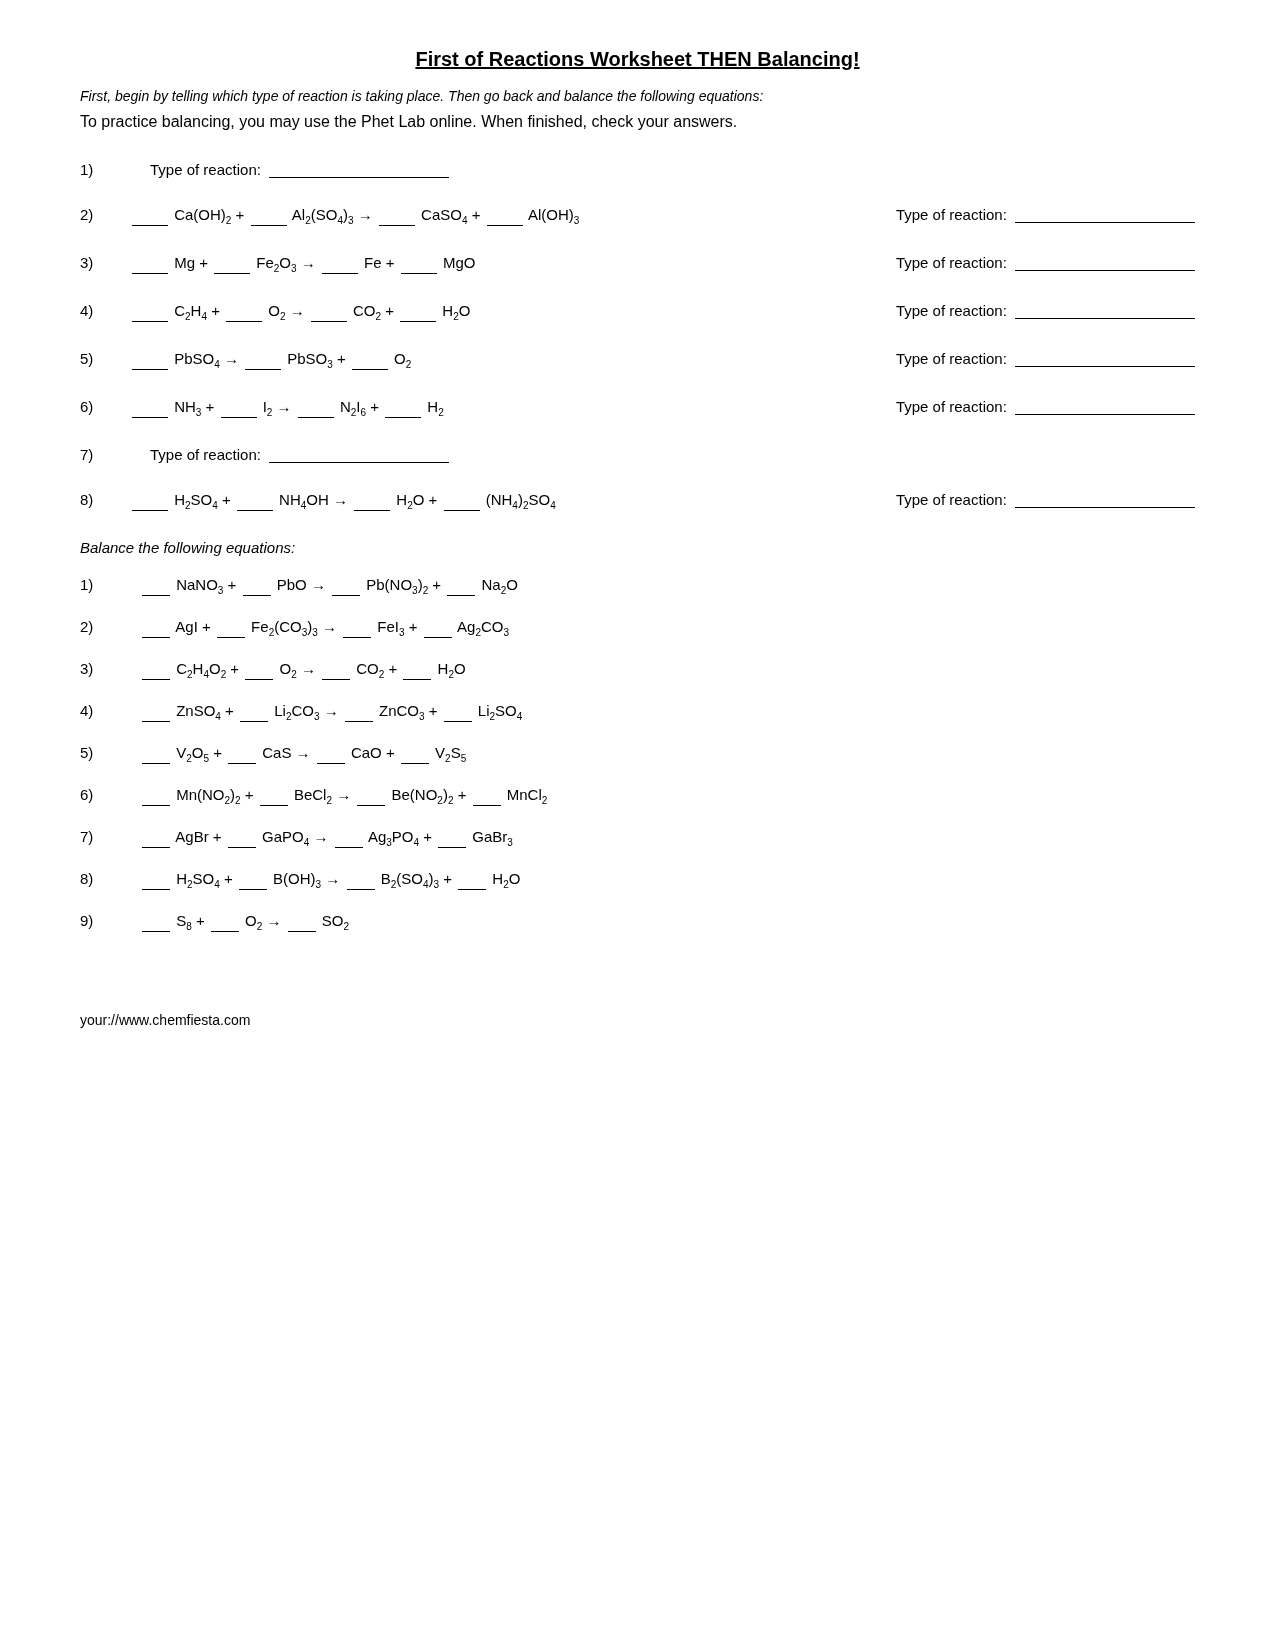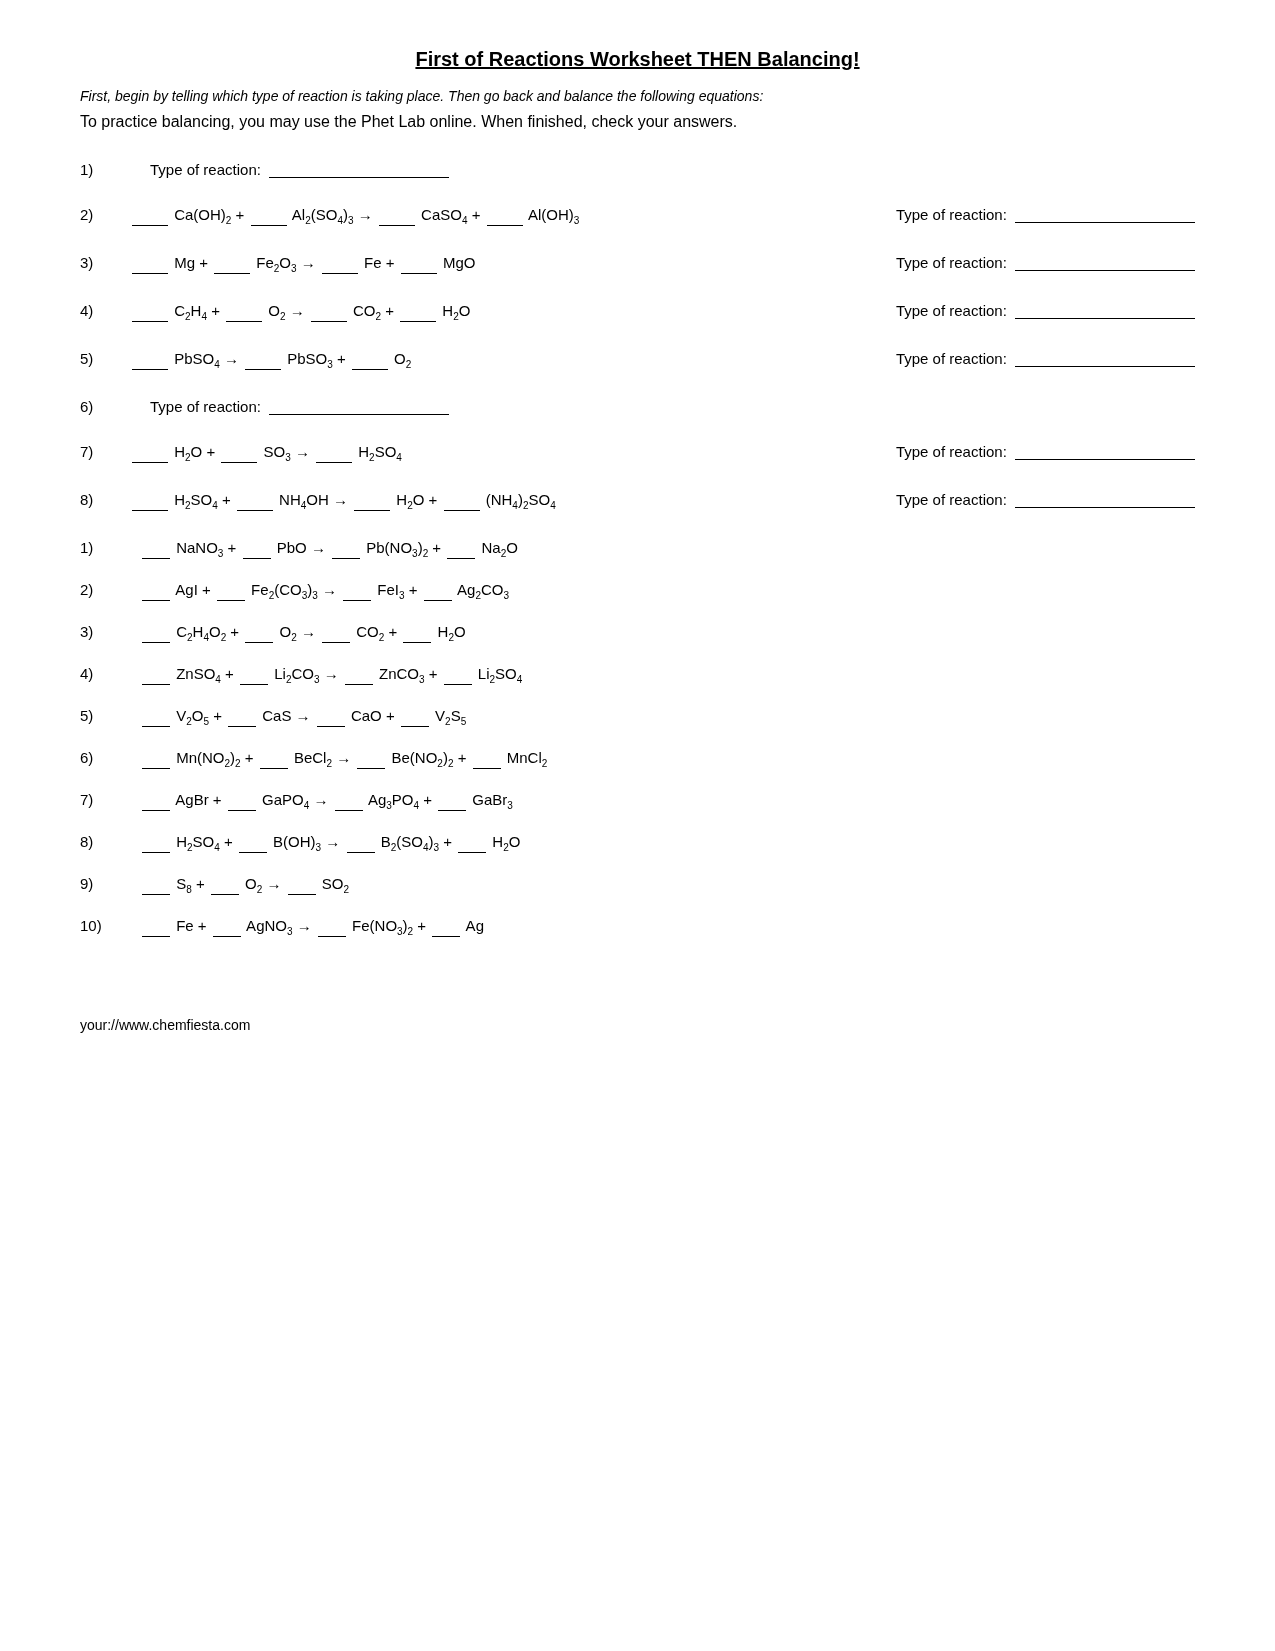--- a/index.html
+++ b/index.html
@@ -173,42 +173,43 @@
   <div class="equation-row">
     <div class="eq-num">5)</div>
     <div class="eq-content">
       <span class="blank"></span> PbSO<sub>4</sub> <span class="arrow">→</span> <span class="blank"></span> PbSO<sub>3</sub> + <span class="blank"></span> O<sub>2</sub>
     </div>
     <div class="type-label">Type of reaction: <span class="answer-line"></span></div>
   </div>
 
   <div class="equation-row">
     <div class="eq-num">6)</div>
+    <div class="eq-content">
+      <span class="blank"></span> NH<sub>3</sub> + <span class="blank"></span> I<sub>2</sub> <span class="arrow">→</span> <span class="blank"></span> N<sub>2</sub>I<sub>6</sub> + <span class="blank"></span> H<sub>2</sub>
+    </div>
     <div class="type-label">Type of reaction: <span class="answer-line"></span></div>
   </div>
 
   <div class="equation-row">
     <div class="eq-num">7)</div>
-    <div class="eq-content">
-      <span class="blank"></span> H<sub>2</sub>O + <span class="blank"></span> SO<sub>3</sub> <span class="arrow">→</span> <span class="blank"></span> H<sub>2</sub>SO<sub>4</sub>
-    </div>
     <div class="type-label">Type of reaction: <span class="answer-line"></span></div>
   </div>
 
   <div class="equation-row">
     <div class="eq-num">8)</div>
     <div class="eq-content">
       <span class="blank"></span> H<sub>2</sub>SO<sub>4</sub> + <span class="blank"></span> NH<sub>4</sub>OH <span class="arrow">→</span> <span class="blank"></span> H<sub>2</sub>O + <span class="blank"></span> (NH<sub>4</sub>)<sub>2</sub>SO<sub>4</sub>
     </div>
     <div class="type-label">Type of reaction: <span class="answer-line"></span></div>
   </div>
 
 </div>
 
 <div class="section2-block">
+  <div class="balance-intro">Balance the following equations:</div>
 
   <div class="balance-row">
     <div class="bal-num">1)</div>
     <div class="bal-content">
       <span class="blank-short"></span> NaNO<sub>3</sub> + <span class="blank-short"></span> PbO <span class="arrow">→</span> <span class="blank-short"></span> Pb(NO<sub>3</sub>)<sub>2</sub> + <span class="blank-short"></span> Na<sub>2</sub>O
     </div>
   </div>
 
   <div class="balance-row">
     <div class="bal-num">2)</div>
@@ -259,22 +260,16 @@
     </div>
   </div>
 
   <div class="balance-row">
     <div class="bal-num">9)</div>
     <div class="bal-content">
       <span class="blank-short"></span> S<sub>8</sub> + <span class="blank-short"></span> O<sub>2</sub> <span class="arrow">→</span> <span class="blank-short"></span> SO<sub>2</sub>
     </div>
   </div>
 
-  <div class="balance-row">
-    <div class="bal-num">10)</div>
-    <div class="bal-content">
-      <span class="blank-short"></span> Fe + <span class="blank-short"></span> AgNO<sub>3</sub> <span class="arrow">→</span> <span class="blank-short"></span> Fe(NO<sub>3</sub>)<sub>2</sub> + <span class="blank-short"></span> Ag
-    </div>
-  </div>
 
 </div>
 
 <div class="footer-url">your://www.chemfiesta.com</div>
 
 </body></html>

